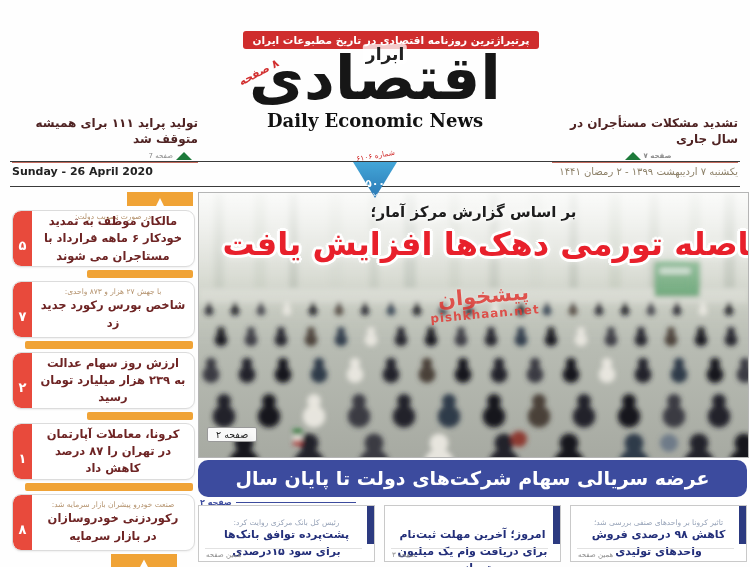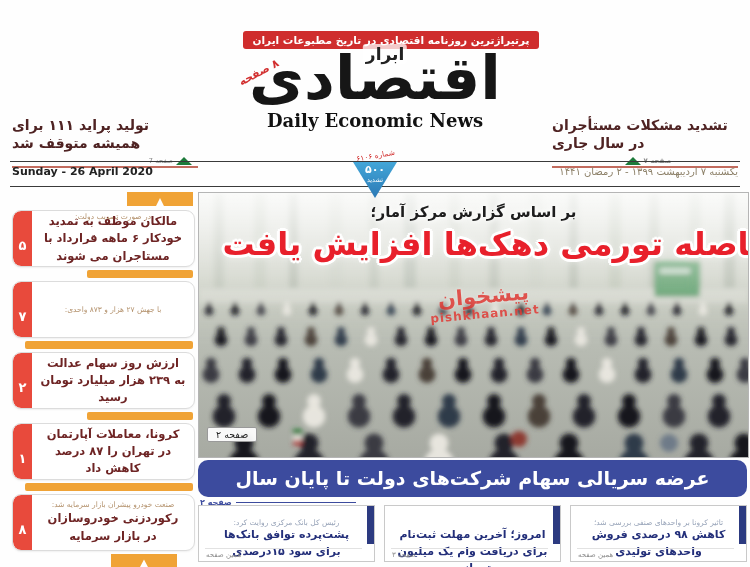--- a/index.html
+++ b/index.html
@@ -15,38 +15,38 @@
   .title-big{font-size:60px;line-height:64px;font-weight:bold;color:#161616;letter-spacing:-2px;}
   .title-small{position:absolute;top:-2px;left:54%;transform:translateX(-50%);
     font-size:17px;font-weight:bold;color:#222;background:rgba(255,255,255,.75);padding:0 3px;border-radius:3px;}
   .subtitle{font-family:"DejaVu Serif",serif;font-weight:bold;font-size:18px;color:#111;margin-top:0px;}
   .pages-note{position:absolute;left:237px;top:66px;transform:rotate(-28deg);color:#d23030;
     font-size:11px;font-weight:bold;}
   
   .teaser{position:absolute;top:116px;width:186px;}
   .teaser.left{left:12px;}
   .teaser.right{left:552px;}
-  .teaser-title{font-size:14px;font-weight:bold;color:#4f2323;text-align:left;line-height:1.3;}
+  .teaser-title{font-size:12px;font-weight:bold;color:#4f2323;text-align:right;line-height:1.3;}
   .refrow{display:flex;align-items:flex-end;gap:3px;margin-top:5px;}
   .teaser.left .refrow{justify-content:flex-end;padding-right:6px;}
   .teaser.right .refrow{justify-content:center;padding-left:6px;font-weight:bold;}
   .ref-text{font-size:7px;color:#8a8a8a;}
   .tri-green{width:0;height:0;border-left:8px solid transparent;border-right:8px solid transparent;
     border-bottom:8px solid #1d7a3a;}
   .rule-red{height:2px;background:#c26b5e;margin-top:1px;}
   .rule-black{position:absolute;left:10px;width:730px;height:1px;background:#3a3a3a;}
   .dates{position:absolute;left:12px;top:165px;width:726px;display:flex;justify-content:space-between;align-items:center;}
   .date-latin{font-size:11px;font-weight:bold;color:#222;}
   .date-persian{font-size:10px;color:#8d8169;}
   
   .issue-assy{position:absolute;left:341px;top:143px;width:68px;text-align:center;z-index:3;}
   .issue-label{display:inline-block;font-size:7.5px;color:#d23030;transform:rotate(-10deg);margin-bottom:1px;}
   .price-tri{width:44px;height:36px;margin:0 auto;clip-path:polygon(0 0,100% 0,50% 100%);
     background:linear-gradient(180deg,#43a6d8,#2b79b5);color:#fff;display:flex;flex-direction:column;
-    align-items:center;padding-top:2px;box-sizing:border-box;}
+    align-items:center;padding-top:2px;box-sizing:border-box;justify-content:flex-end;}
   .price{font-size:11px;font-weight:bold;line-height:12px;}
   .price-unit{font-size:6.5px;line-height:8px;}
   
   .photo{position:absolute;left:198px;top:192px;width:549px;height:264px;border:1px solid #b5b5b5;
     overflow:hidden;background:#c8ccc2;}
   .photo svg{position:absolute;left:0;top:0;}
   .photo-veil{position:absolute;inset:0;background:linear-gradient(180deg,rgba(255,255,255,.85) 0%,
     rgba(255,255,255,.45) 22%,rgba(255,255,255,.08) 45%,rgba(255,255,255,0) 60%);}
   .lead-kicker{position:absolute;top:10px;left:0;width:100%;text-align:center;font-size:15px;font-weight:bold;
     color:#1d1d1d;text-shadow:0 0 4px #fff,0 0 6px #fff;}
@@ -309,20 +309,21 @@
       </div>
     </div>
     <div class="strip"></div>
 
     <div class="card">
       <div class="tab">
           <span class="num fa">۷</span>
         </div>
       <div class="content">
         <div class="kicker fa">با جهش ۲۷ هزار و ۸۷۳ واحدی:</div>
+        <div class="title fa">شاخص بورس رکورد جدید زد</div>
       </div>
     </div>
     <div class="strip wide"></div>
 
     <div class="card">
       <div class="tab">
           <span class="num fa">۲</span>
         </div>
       <div class="content">
         <div class="title fa">ارزش روز سهام عدالت به ۲۳۹ هزار میلیارد تومان رسید</div>

